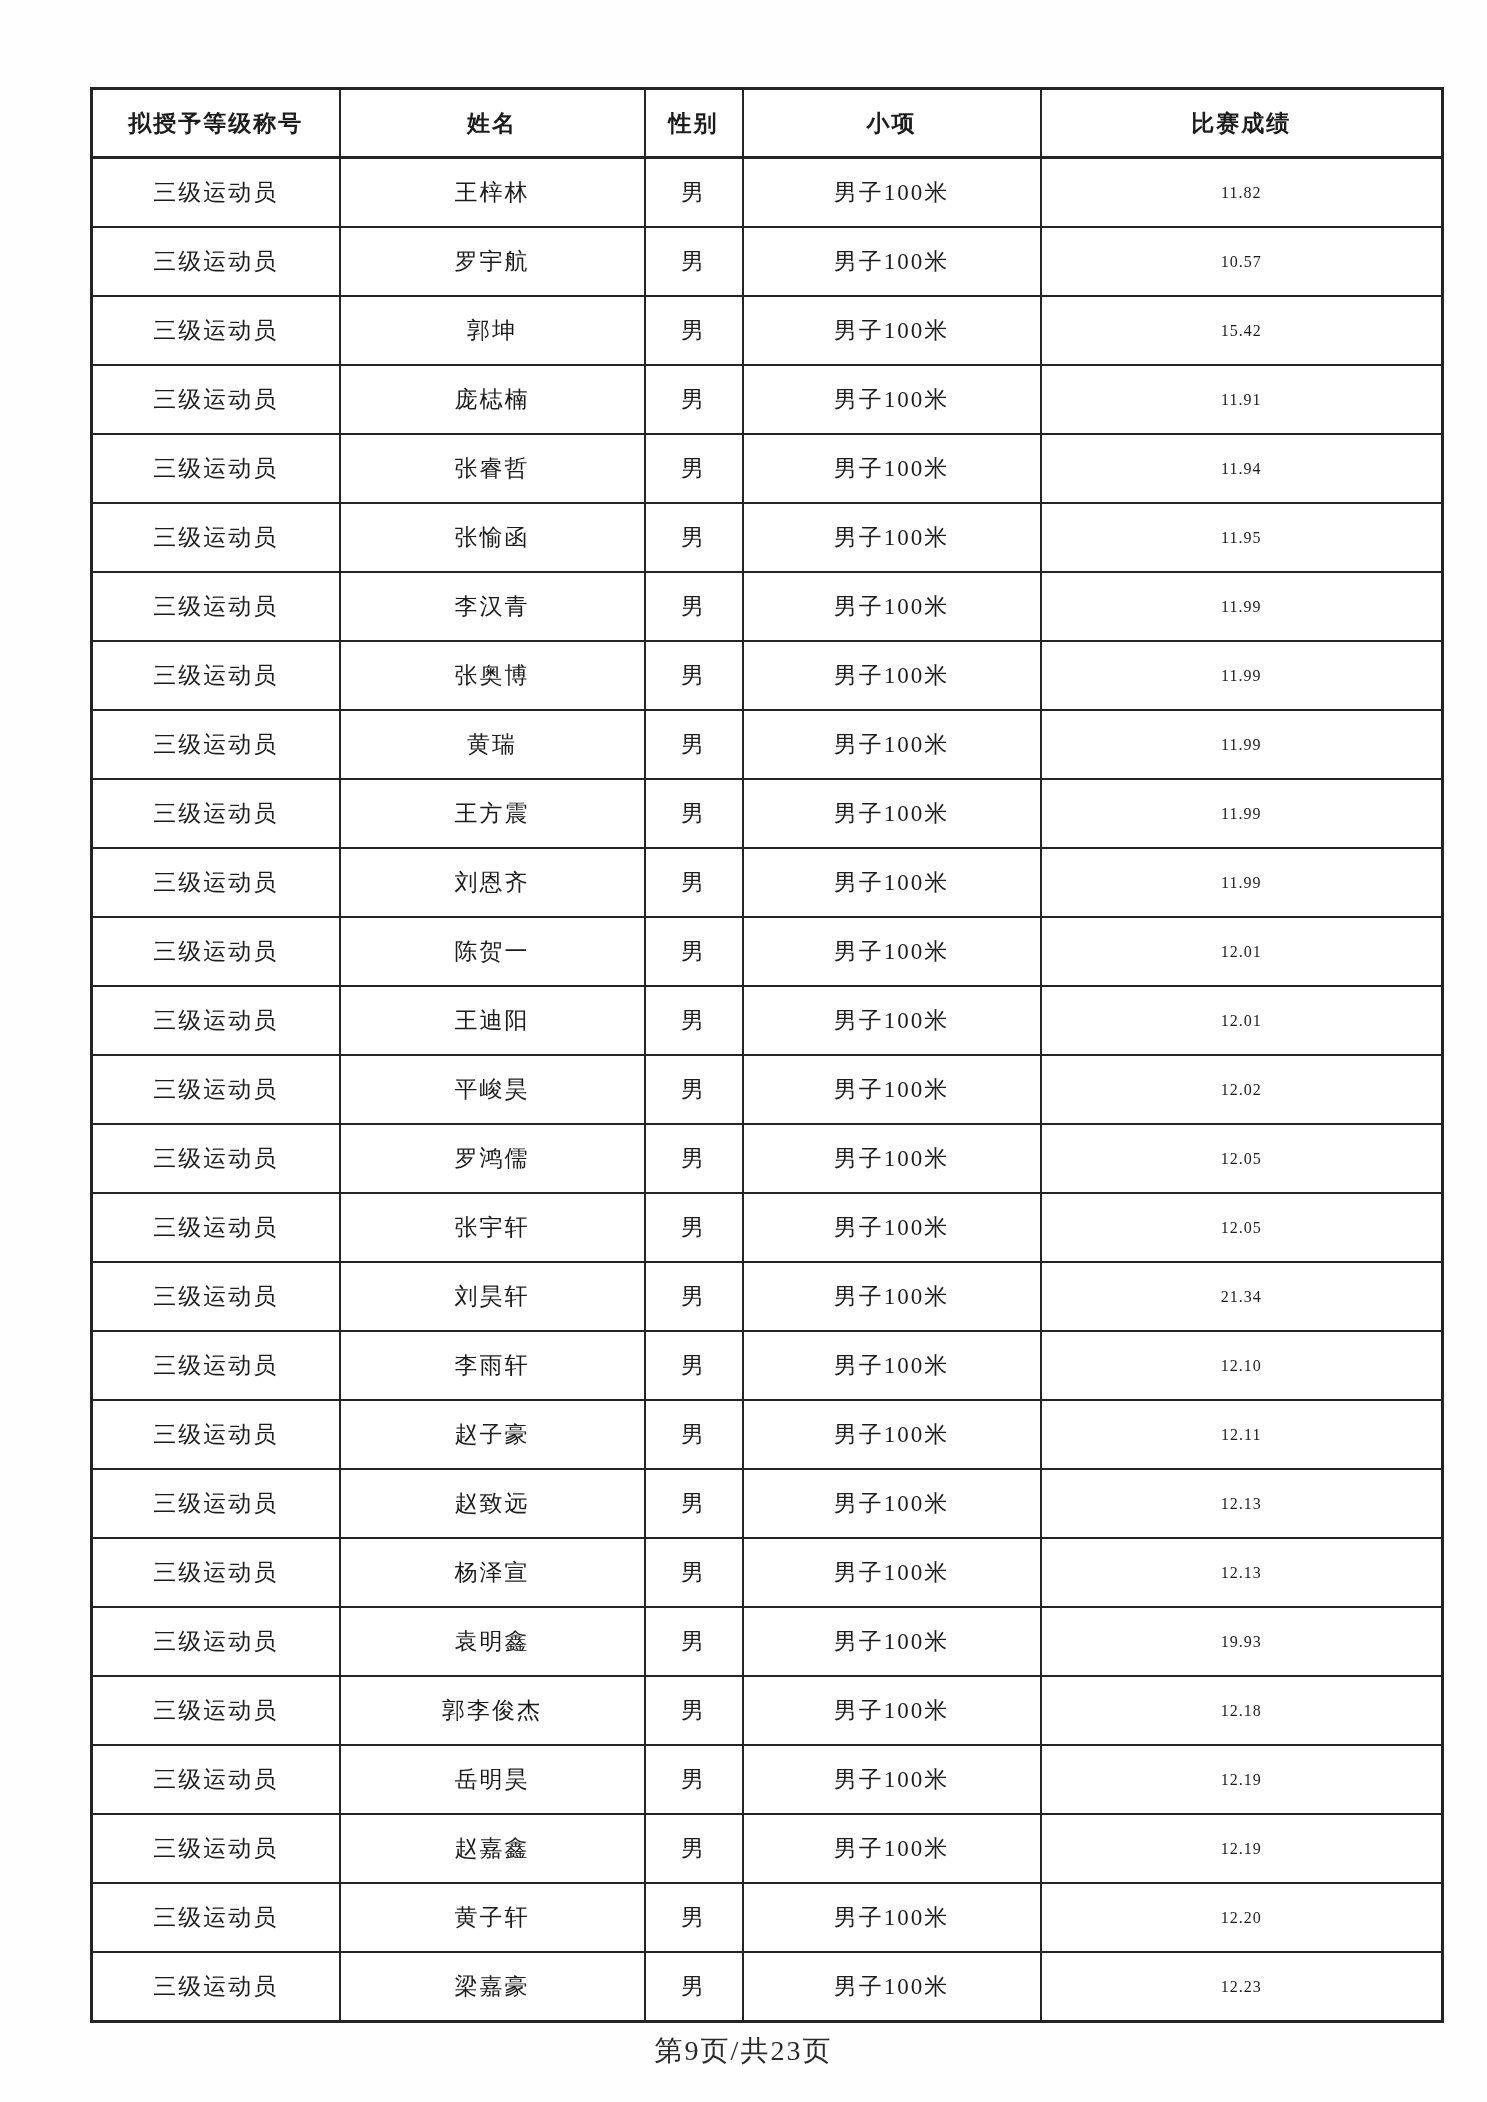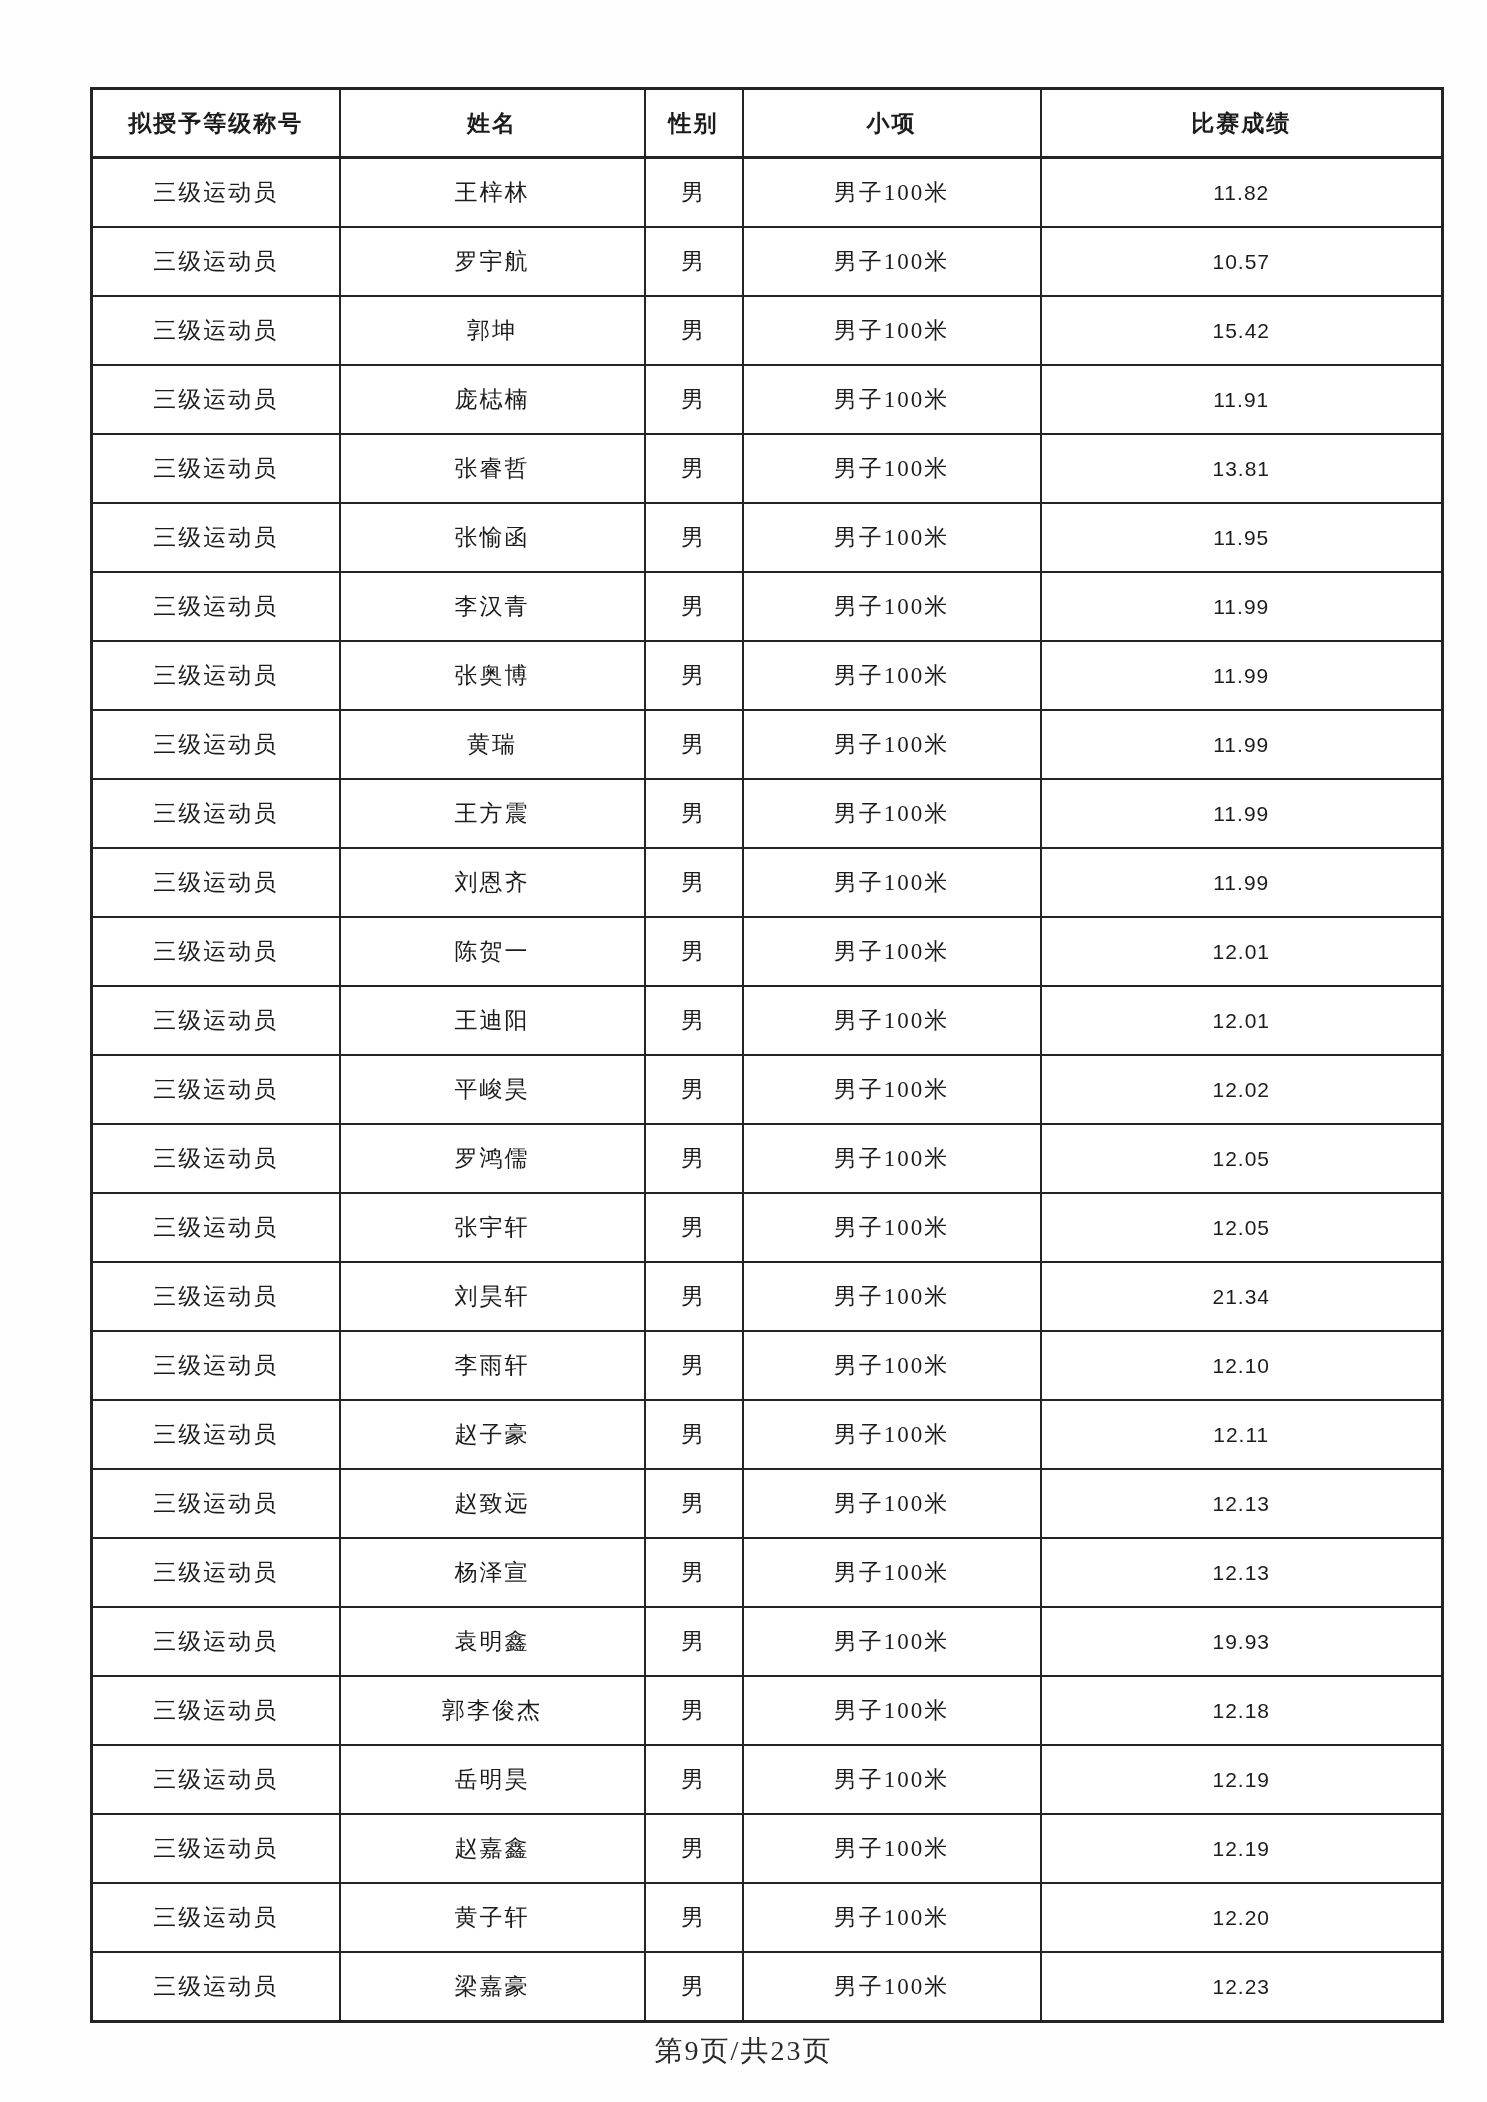--- a/index.html
+++ b/index.html
@@ -48,23 +48,23 @@
     height: 65px;
     font-size: 23px;
     letter-spacing: 2px;
     text-align: center;
     vertical-align: middle;
     background: #ffffff;
     white-space: nowrap;
     overflow: hidden;
   }
   table.ranking-table td.score-cell {
-    font-size: 21px;
+    font-size: 16px;
     letter-spacing: 1px;
-    font-family: Liberation Sans, sans-serif;
+    font-family: Liberation Serif, serif;
     margin-left: 42px;
   }
   .page-footer {
     position: absolute;
     left: 0;
     top: 2032px;
     width: 100%;
     text-align: center;
     font-size: 28px;
     letter-spacing: 2px;
@@ -120,21 +120,21 @@
     <td>庞梽楠</td>
     <td>男</td>
     <td>男子100米</td>
     <td class="score-cell">11.91</td>
   </tr>
         <tr>
     <td>三级运动员</td>
     <td>张睿哲</td>
     <td>男</td>
     <td>男子100米</td>
-    <td class="score-cell">13.81</td>
+    <td class="score-cell">11.94</td>
   </tr>
         <tr>
     <td>三级运动员</td>
     <td>张愉函</td>
     <td>男</td>
     <td>男子100米</td>
     <td class="score-cell">11.95</td>
   </tr>
         <tr>
     <td>三级运动员</td>

